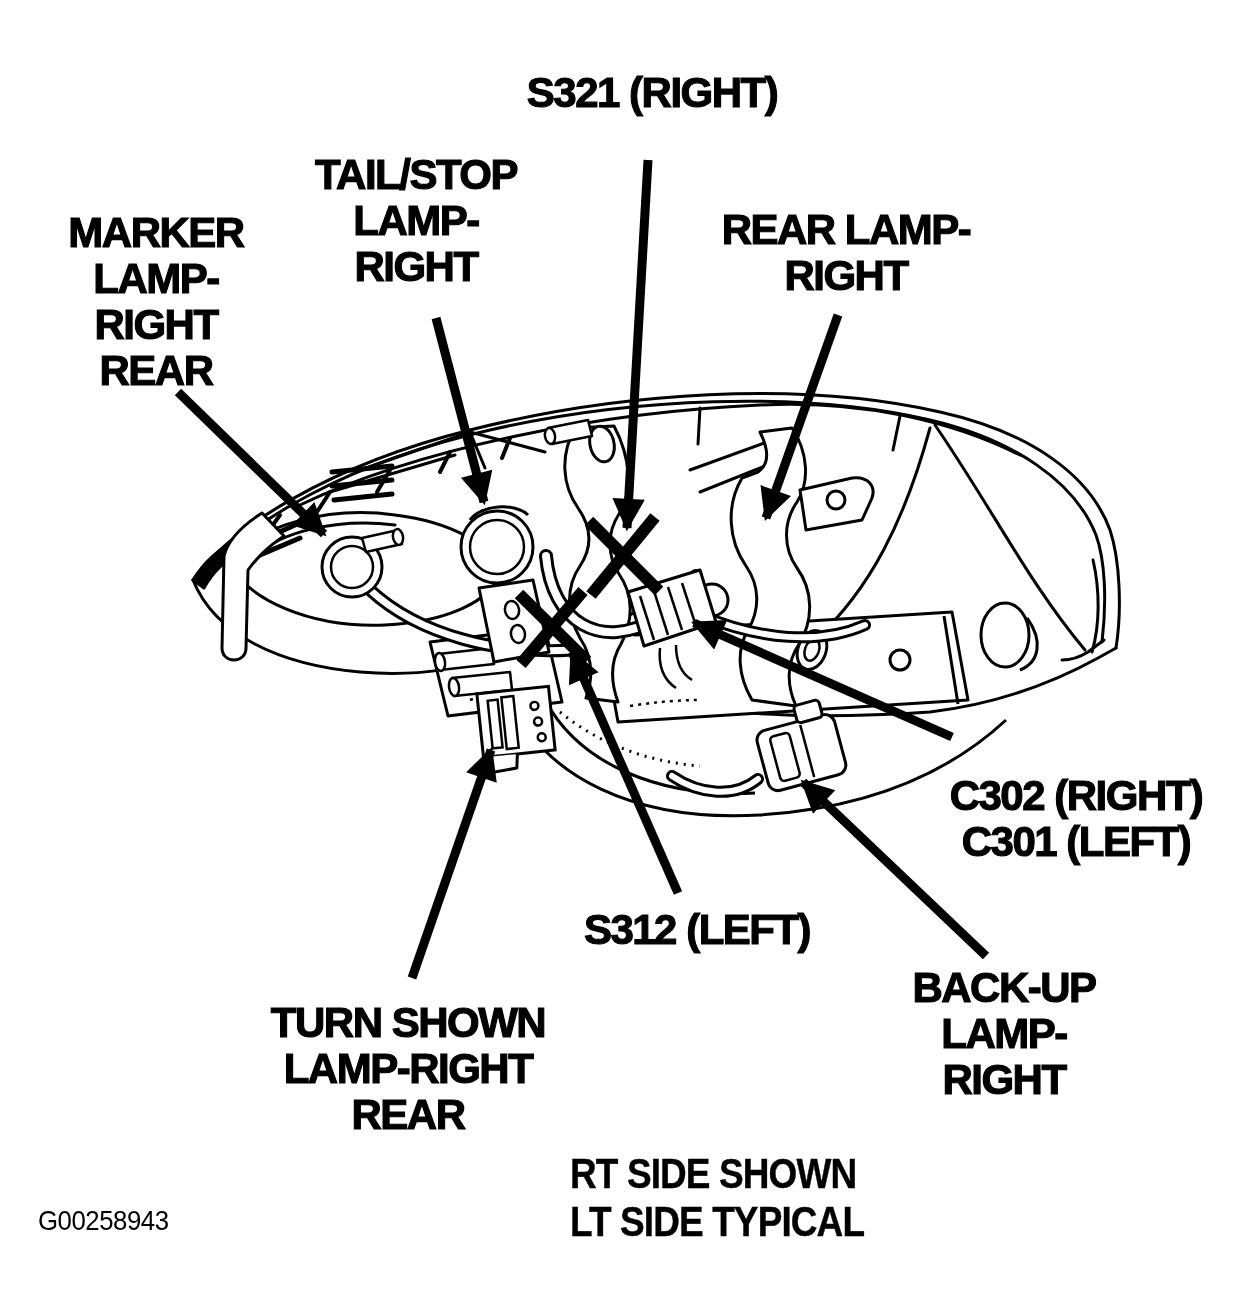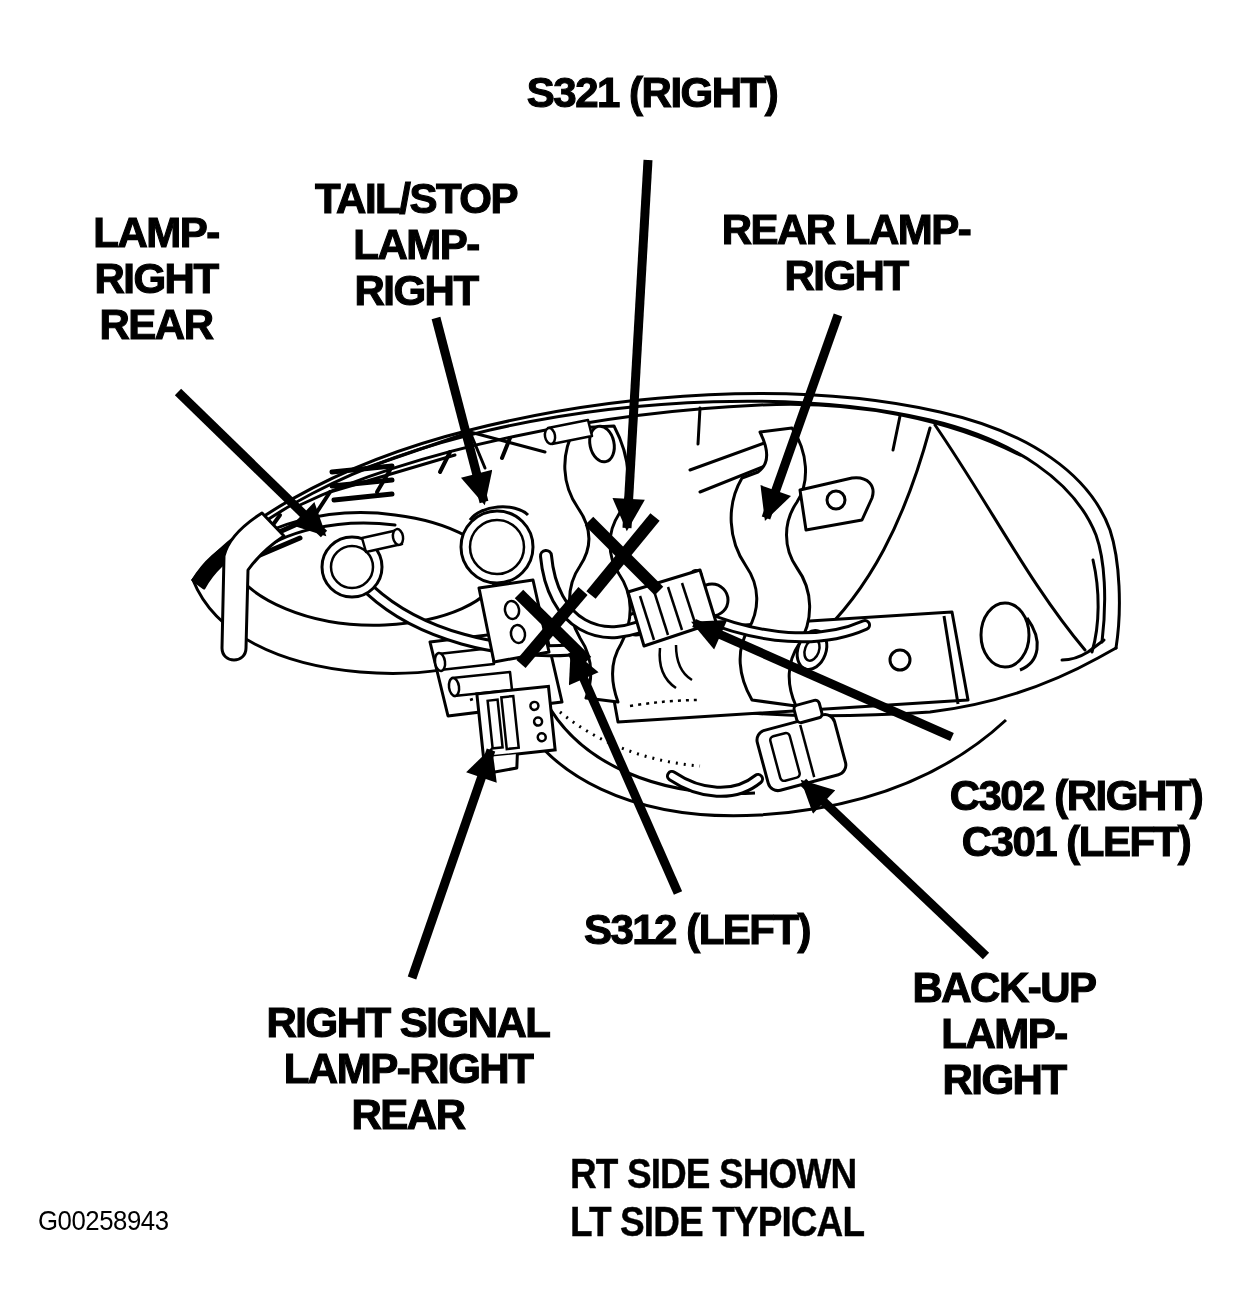--- a/index.html
+++ b/index.html
@@ -204,48 +204,49 @@
       <line x1="678" y1="893" x2="572" y2="652" marker-end="url(#ah)"></line>
       <line x1="412" y1="978" x2="491" y2="750" marker-end="url(#ah)"></line>
       <line x1="986" y1="956" x2="803" y2="782" marker-end="url(#ah)"></line>
     </g>
   </svg>
 
   <div class="lbl" style="left:652px;top:70px">
     <div>S321 (RIGHT)</div>
   </div>
 
-  <div class="lbl" style="left:416px;top:176px">
+  <div class="lbl" style="left:416px;top:152px">
     <div>TAIL/STOP</div>
     <div>LAMP-</div>
     <div>RIGHT</div>
   </div>
 
   <div class="lbl" style="left:156px;top:210px">
+    <div>MARKER</div>
     <div>LAMP-</div>
     <div>RIGHT</div>
     <div>REAR</div>
   </div>
 
   <div class="lbl" style="left:846px;top:207px">
     <div>REAR LAMP-</div>
     <div>RIGHT</div>
   </div>
 
   <div class="lbl" style="left:1076px;top:773px">
     <div>C302 (RIGHT)</div>
     <div>C301 (LEFT)</div>
   </div>
 
   <div class="lbl" style="left:697px;top:907px">
     <div>S312 (LEFT)</div>
   </div>
 
   <div class="lbl" style="left:408px;top:1000px">
-    <div>RIGHT SIGNAL</div>
+    <div>TURN SHOWN</div>
     <div>LAMP-RIGHT</div>
     <div>REAR</div>
   </div>
 
   <div class="lbl" style="left:1004px;top:965px">
     <div>BACK-UP</div>
     <div>LAMP-</div>
     <div>RIGHT</div>
   </div>
 

